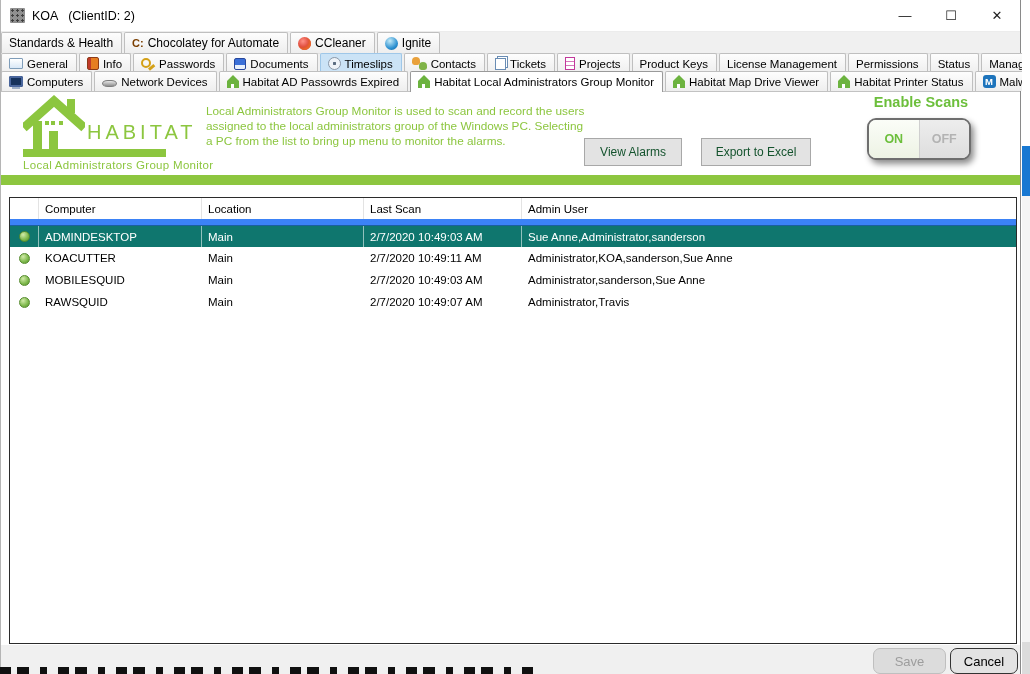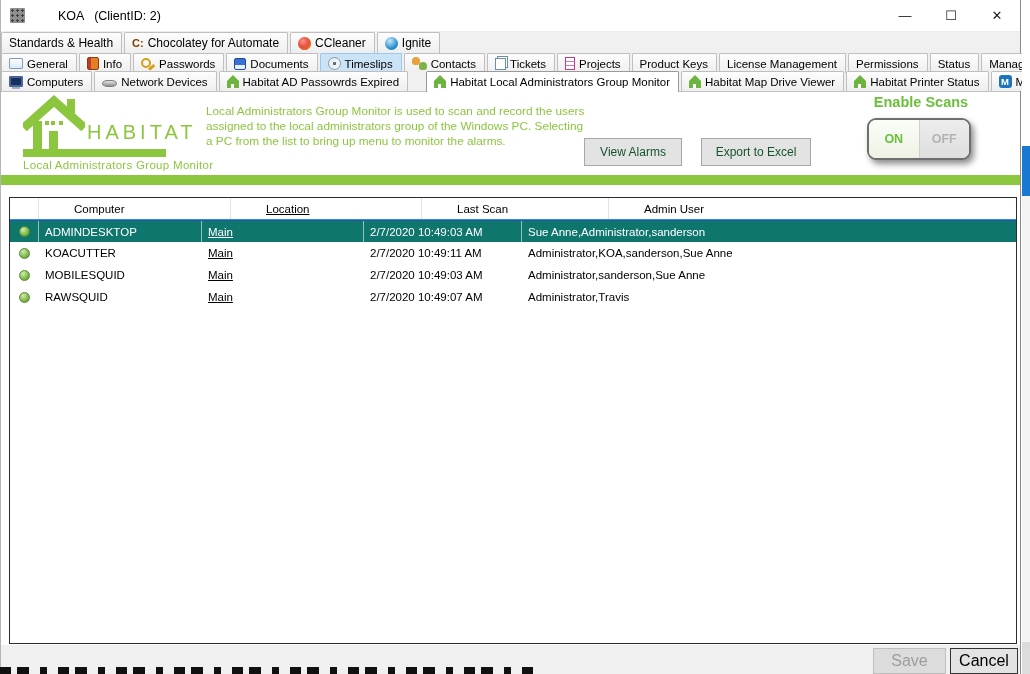--- a/index.html
+++ b/index.html
@@ -1,39 +1,39 @@
 <!DOCTYPE html>
 <html><head>
 <meta charset="utf-8">
 <style>
   html,body{margin:0;padding:0;background:#fff;}
   body{width:1030px;height:674px;overflow:hidden;font-family:"Liberation Sans",sans-serif;position:relative;}
   .win{position:absolute;left:0;top:0;width:1021px;height:674px;border-right:1px solid #8a8a8a;border-left:1px solid #b5b5b5;box-sizing:border-box;background:#fff;}
 
   
-  .titlebar{height:31px;background:#fff;display:flex;align-items:center;padding-left:9px;border-bottom:1px solid #ececec;gap:26px;}
+  .titlebar{height:31px;background:#fff;display:flex;align-items:center;padding-left:9px;border-bottom:1px solid #ececec;}
   .app-icon{width:15px;height:15px;margin-right:7px;border-radius:1px;
     background:#8f8f8f;
     background-image:radial-gradient(#3e3e3e 34%,transparent 36%);
     background-size:5px 5px;flex:none;}
   .title{font-size:12.5px;color:#000;white-space:pre;}
   .winctl{margin-left:auto;display:flex;height:31px;}
   .wbtn{width:46px;height:31px;display:flex;align-items:center;justify-content:center;font-size:13px;color:#222;cursor:pointer;}
 
   
   .tabrow{display:flex;align-items:flex-end;background:#f0f0f0;box-sizing:border-box;}
   .row1{height:22px;border-bottom:1px solid #e2e2e2;}
   .row2{height:19px;}
   .row3{height:19px;border-bottom:1px solid #c2c2c2;}
   .tab{display:flex;align-items:center;gap:4px;border:1px solid #bfbfbf;border-bottom:none;
     background:linear-gradient(#fdfdfd,#eeeeee);padding:2px 8px 2px 7px;margin-right:2px;
     font-size:11.5px;white-space:nowrap;color:#000;cursor:pointer;border-radius:2px 2px 0 0;height:15px;}
   .row1 .tab{font-size:12px;height:16px;}
   .tab.hl{background:#cbe3f6;border-color:#9fc7e8;}
-  .tab.active{background:#fff;position:relative;z-index:2;margin-bottom:-1px;padding-bottom:3px;border-color:#9a9a9a;margin-left:16px;}
+  .tab.active{background:#fff;position:relative;z-index:2;margin-bottom:-1px;padding-bottom:3px;border-color:#9a9a9a;}
 
   
   .ic{display:inline-block;flex:none;font-style:normal;}
   .ic-chocolatey{color:#7B3F00;font-weight:bold;font-size:11px;line-height:13px;}
   .ic-ccleaner{width:13px;height:13px;border-radius:50%;background:radial-gradient(circle at 38% 32%,#ff9286,#d22d1e 72%);box-shadow:inset -2px -2px 2px #e8692c;}
   .ic-ignite{width:13px;height:13px;border-radius:50%;background:radial-gradient(circle at 38% 30%,#c4ebf8,#2a8fd0 62%,#115d96);}
   .ic-general{width:14px;height:11px;background:linear-gradient(#ffffff,#d9e8f6);border:1px solid #7f9db9;border-radius:1px;box-sizing:border-box;}
   .ic-info{width:12px;height:13px;background:linear-gradient(90deg,#c0392b 34%,#e67e22 34%);border-radius:2px;border:1px solid #8d3a17;box-sizing:border-box;}
   .ic-passwords{width:14px;height:13px;position:relative;}
   .ic-passwords::before{content:"";position:absolute;left:0;top:1px;width:6px;height:6px;border:2.5px solid #D4A017;border-radius:50%;}
@@ -67,38 +67,38 @@
   .toggle{position:absolute;left:866px;top:26px;width:100px;height:38px;border:2px solid #6e6e6e;border-radius:9px;background:#fff;
     box-shadow:3px 4px 6px rgba(0,0,0,.45), inset 0 0 0 2px #fff;display:flex;overflow:hidden;cursor:pointer;}
   .t-on{flex:1;background:linear-gradient(#fbfdf8,#edf3e4);color:#6CBF3B;font-weight:bold;font-size:12.5px;display:flex;align-items:center;justify-content:center;}
   .t-off{flex:1;background:linear-gradient(#ededed,#dedede);color:#b3b3b3;font-weight:bold;font-size:12.5px;display:flex;align-items:center;justify-content:center;border-left:1px solid #cfcfcf;}
 
   .greenbar{height:10px;background:#8DC63F;}
 
   
   .tablewrap{position:relative;height:461px;background:#fff;}
   .tablebox{position:absolute;left:8px;top:12px;width:1008px;height:447px;border:1px solid #2b2b2b;background:#fff;box-sizing:border-box;overflow:hidden;}
-  .thead{display:flex;height:21px;border-bottom:1px solid #3b82f6;font-size:11.5px;color:#000;gap:29px;}
+  .thead{display:flex;height:21px;border-bottom:6px solid #3b82f6;font-size:11.5px;color:#000;}
   .th{display:flex;align-items:center;padding-left:6px;border-right:1px solid #e3e3e3;box-sizing:border-box;cursor:pointer;}
   .th:last-child{border-right:none;flex:1;}
   .tr{display:flex;height:22px;font-size:11.5px;color:#000;cursor:pointer;}
   .tr.sel{background:#0f766e;color:#fff;border-top:1px solid #1b5f9e;height:21px;}
   .td{display:flex;align-items:center;padding-left:6px;box-sizing:border-box;white-space:nowrap;overflow:hidden;}
   .td:last-child{flex:1;}
   .tr.sel .td{border-right:1px solid rgba(255,255,255,.55);}
   .tr.sel .td:last-child{border-right:none;}
   .col-icon{width:29px;justify-content:center;padding-left:0;flex:none;}
   .col-1{width:163px;flex:none;}
-  .col-2{width:162px;flex:none;text-decoration:underline;}
+  .col-2{width:162px;flex:none;}
   .col-3{width:158px;flex:none;}
   .dot{width:9px;height:9px;border-radius:50%;border:1px solid #568c2e;background:radial-gradient(circle at 35% 30%,#d2eba9,#7ab648 62%,#5d9334);}
 
   
   .footer{position:absolute;left:0;bottom:0;width:100%;height:29px;background:#f0f0f0;box-sizing:border-box;}
-  .fbtn{position:absolute;top:3px;height:26px;font-size:16px;font-family:"Liberation Sans",sans-serif;cursor:pointer;}
+  .fbtn{position:absolute;top:3px;height:26px;font-size:13px;font-family:"Liberation Sans",sans-serif;cursor:pointer;border-radius:7px;}
   .btn-save{left:872px;width:73px;background:#dcdcdc;border:1px solid #bfbfbf;color:#9d9d9d;}
   .btn-cancel{left:949px;width:68px;background:#e3e3e3;border:1px solid #333;color:#000;}
 
   
   .clip-strip{position:absolute;left:0;bottom:0;width:536px;height:7px;z-index:9;
     background:repeating-linear-gradient(90deg,#101010 0 11px,transparent 11px 17px,#101010 17px 29px,transparent 29px 40px,#101010 40px 47px,transparent 47px 58px);}
 
   
   .right-sliver{position:absolute;left:1022px;top:0;width:8px;height:674px;
     background:linear-gradient(180deg,#ffffff 0 146px,#1878d2 146px 196px,#f4f4f4 196px 642px,#dcdcdc 642px 674px);}

